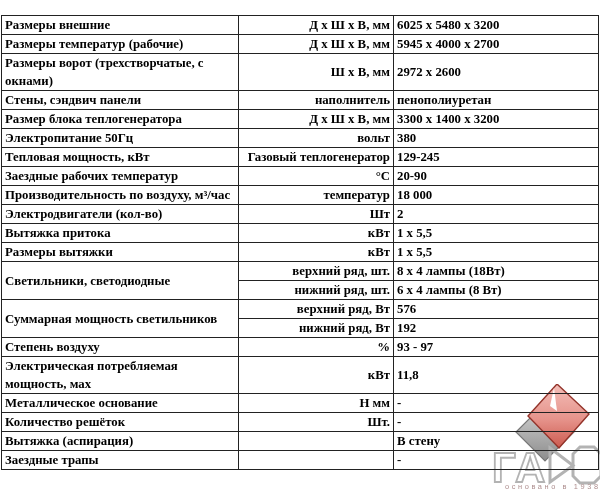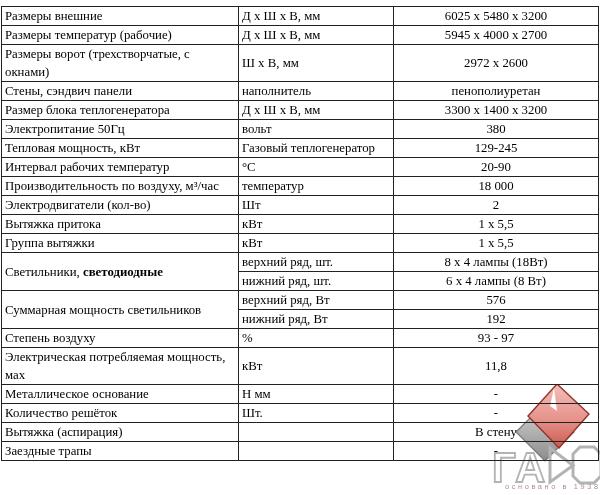--- a/index.html
+++ b/index.html
@@ -1,32 +1,32 @@
 <!DOCTYPE html>
 <html><head>
 <meta charset="utf-8">
 <style>
   html,body{margin:0;padding:0;}
   body{
     width:600px;height:495px;position:relative;background:#ffffff;
     overflow:hidden;font-family:"Liberation Serif", serif;
   }
   .specs-table{
-    position:absolute;left:1px;top:6px;width:597px;z-index:2;
-    border-collapse:collapse;table-layout:fixed;background:transparent;
+    position:absolute;left:1px;top:15px;width:597px;z-index:2;
+    border-collapse:collapse;table-layout:fixed;background:transparent;font-weight:bold;
   }
   .specs-table td{
     border:1px solid #222222;
     font-size:12.8px;line-height:18px;color:#000000;
     padding:0 3px;height:18px;vertical-align:middle;
     overflow:hidden;
   }
   td.param{text-align:left;}
-  td.unit{text-align:left;}
-  td.value{text-align:center;}
+  td.unit{text-align:right;}
+  td.value{text-align:left;}
   col.c1{width:237px;} col.c2{width:155px;} col.c3{width:205px;}
   .logo{
     position:absolute;left:484px;top:384px;width:116px;height:111px;z-index:1;
   }
 </style>
 </head>
 <body>
 
 <svg class="logo" viewBox="0 0 116 111" xmlns="http://www.w3.org/2000/svg">
   <defs>
@@ -86,41 +86,41 @@
         <td class="param">Электропитание 50Гц</td>
         <td class="unit">вольт</td>
         <td class="value">380</td>
       </tr>
       <tr>
         <td class="param">Тепловая мощность, кВт</td>
         <td class="unit">Газовый теплогенератор</td>
         <td class="value">129-245</td>
       </tr>
       <tr>
-        <td class="param">Интервал рабочих температур</td>
+        <td class="param">Заездные рабочих температур</td>
         <td class="unit">°С</td>
         <td class="value">20-90</td>
       </tr>
       <tr>
         <td class="param">Производительность по воздуху, м³/час</td>
         <td class="unit">температур</td>
         <td class="value">18 000</td>
       </tr>
       <tr>
         <td class="param">Электродвигатели (кол-во)</td>
         <td class="unit">Шт</td>
         <td class="value">2</td>
       </tr>
       <tr>
         <td class="param">Вытяжка притока</td>
         <td class="unit">кВт</td>
         <td class="value">1 х 5,5</td>
       </tr>
       <tr>
-        <td class="param">Группа вытяжки</td>
+        <td class="param">Размеры вытяжки</td>
         <td class="unit">кВт</td>
         <td class="value">1 х 5,5</td>
       </tr>
       <tr>
         <td class="param" rowspan="2">Светильники, <b>светодиодные</b></td>
         <td class="unit">верхний ряд, шт.</td>
         <td class="value">8 х 4 лампы (18Вт)</td>
       </tr>
       <tr>
         <td class="unit">нижний ряд, шт.</td>

